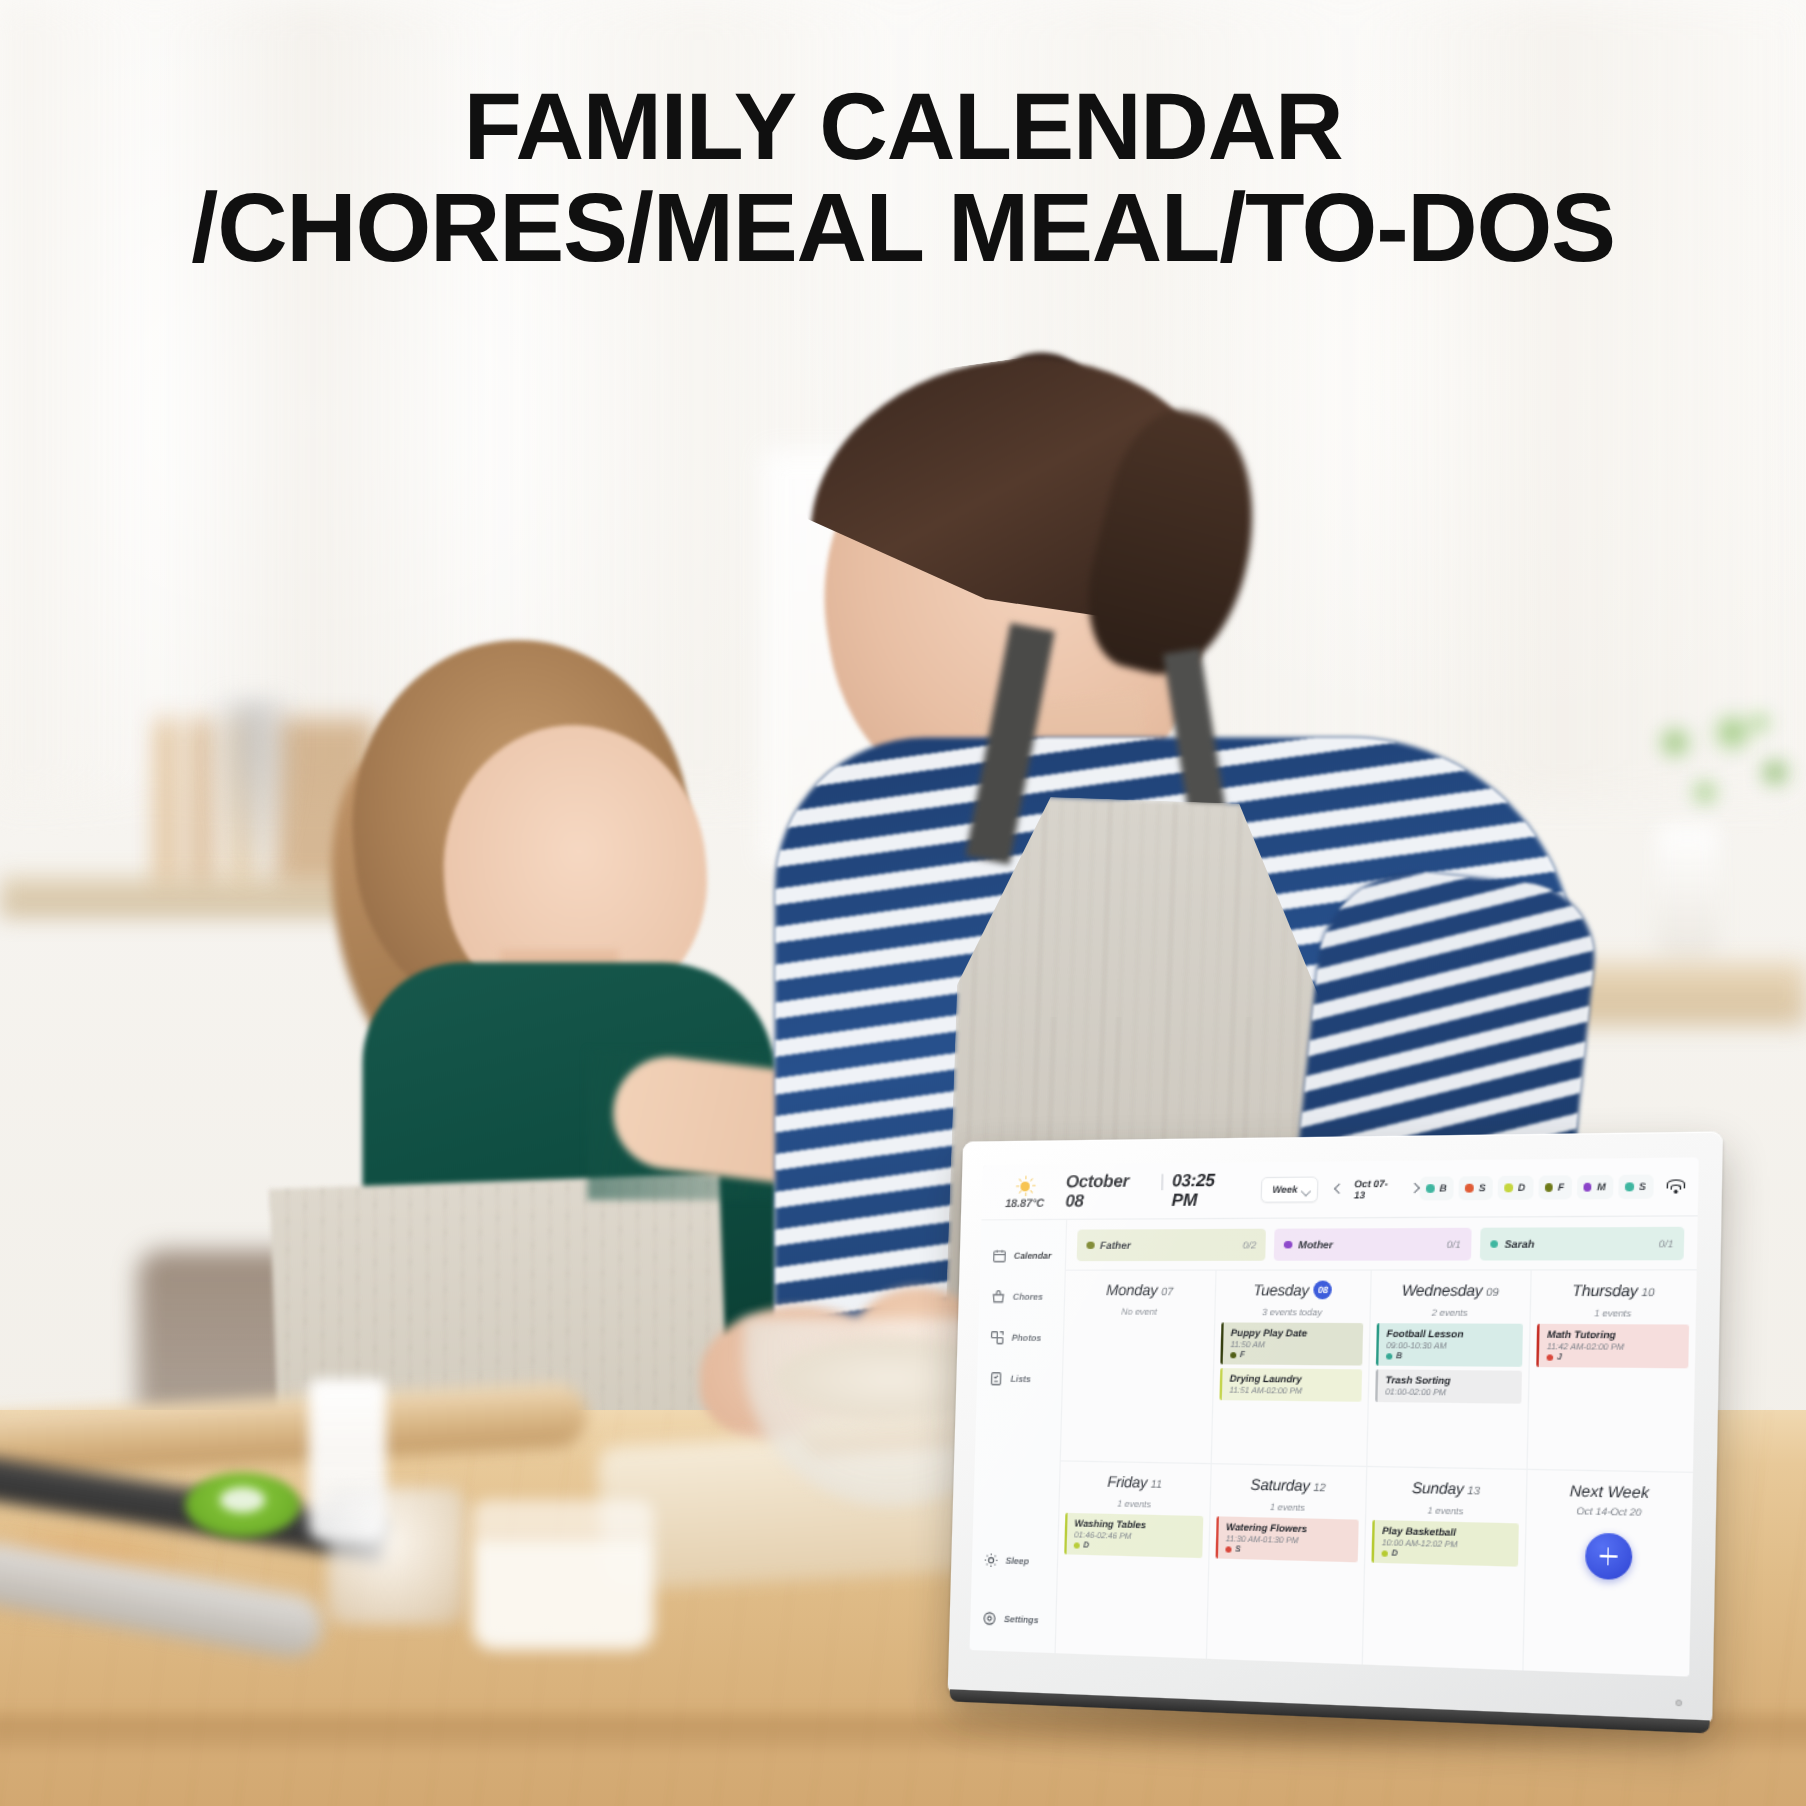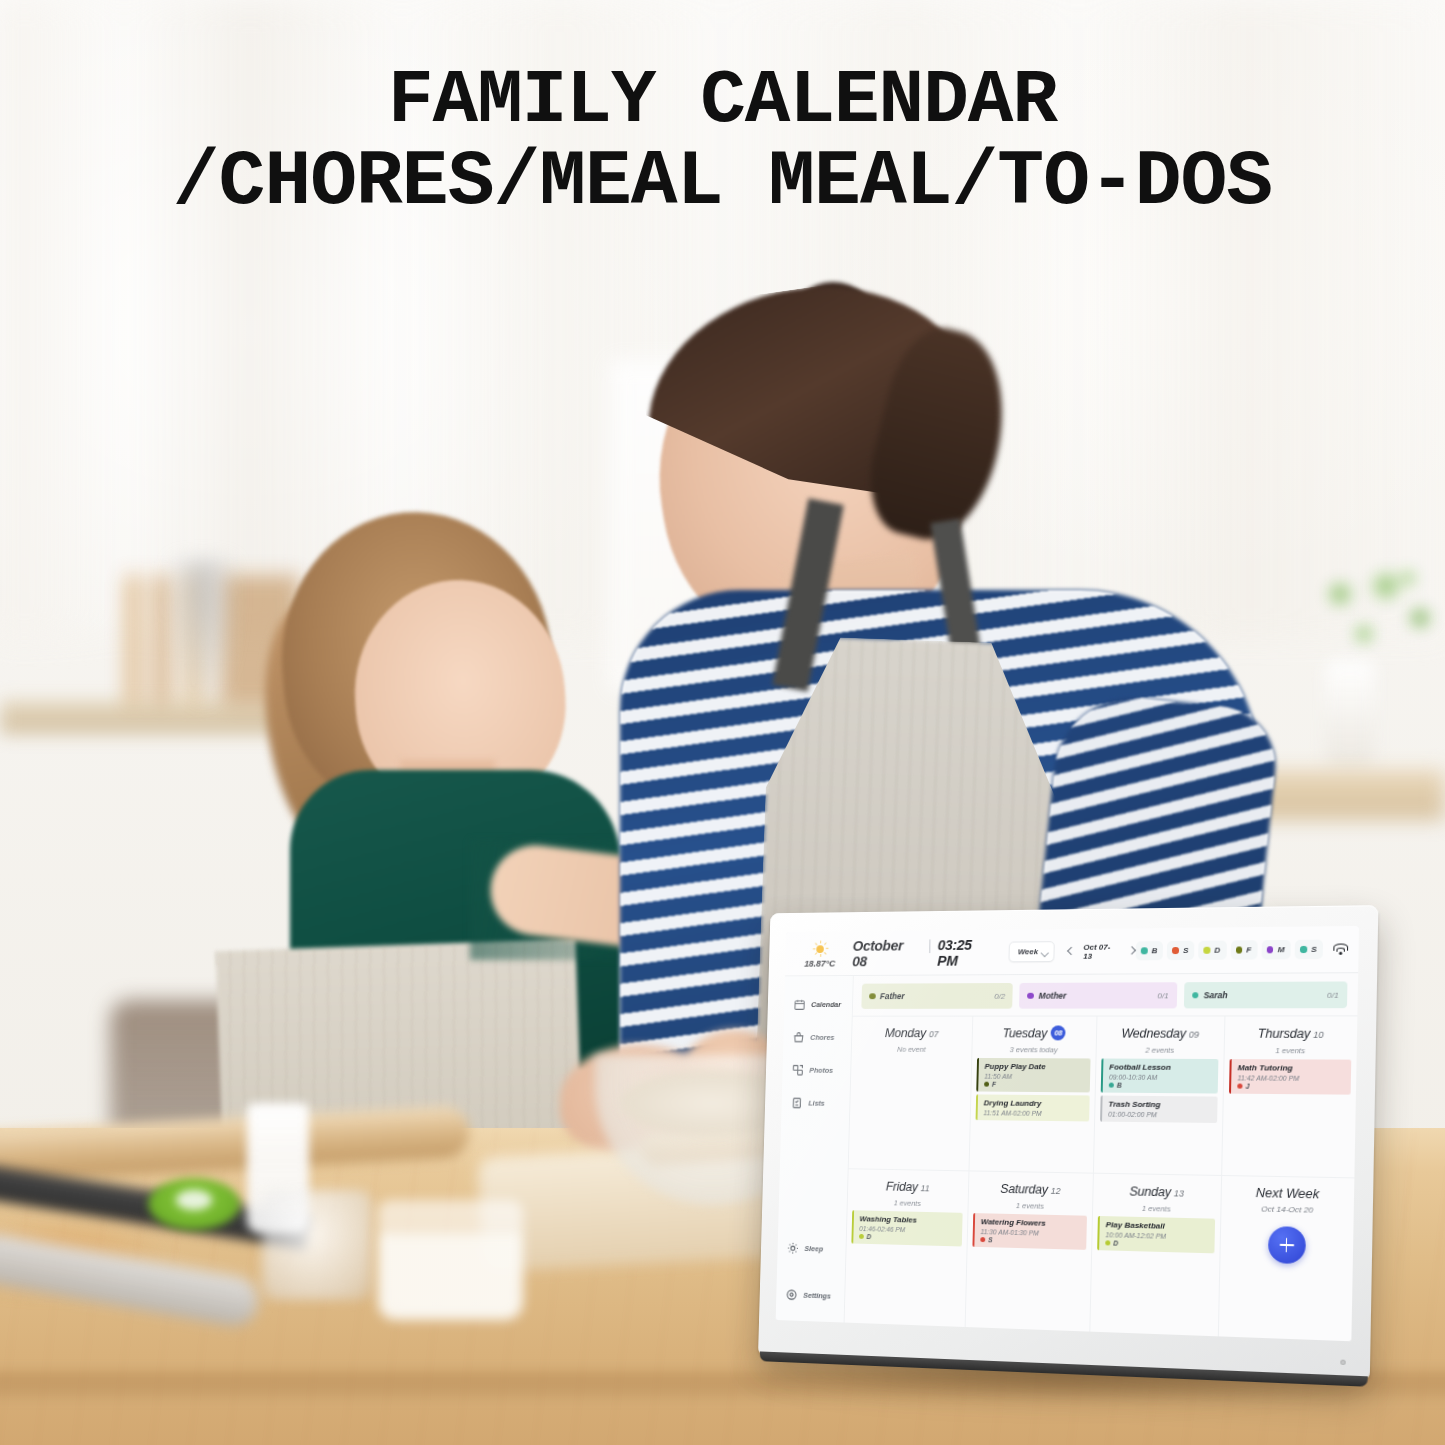--- a/index.html
+++ b/index.html
@@ -314,21 +314,21 @@
   .chair {
     left: 110px; top: 1000px; width: 180px; height: 200px;
     background: linear-gradient(180deg, rgba(90,62,40,.55), rgba(70,48,30,.38));
     border-radius: 20px; filter: blur(10px);
   }
 
   
   .title {
     position: absolute; left: 0; top: 62px; width: 1445px;
     text-align: center;
-    font-family: Liberation Mono, monospace;
+    font-family: Liberation Sans, sans-serif;
     font-weight: 700; font-size: 76px; line-height: 1.05;
     letter-spacing: -1px;
     color: #101010;
     z-index: 40;
   }
   .title .l2 { display: block; font-size: 78px; }
 
   
   .tablet {
     position: absolute;

